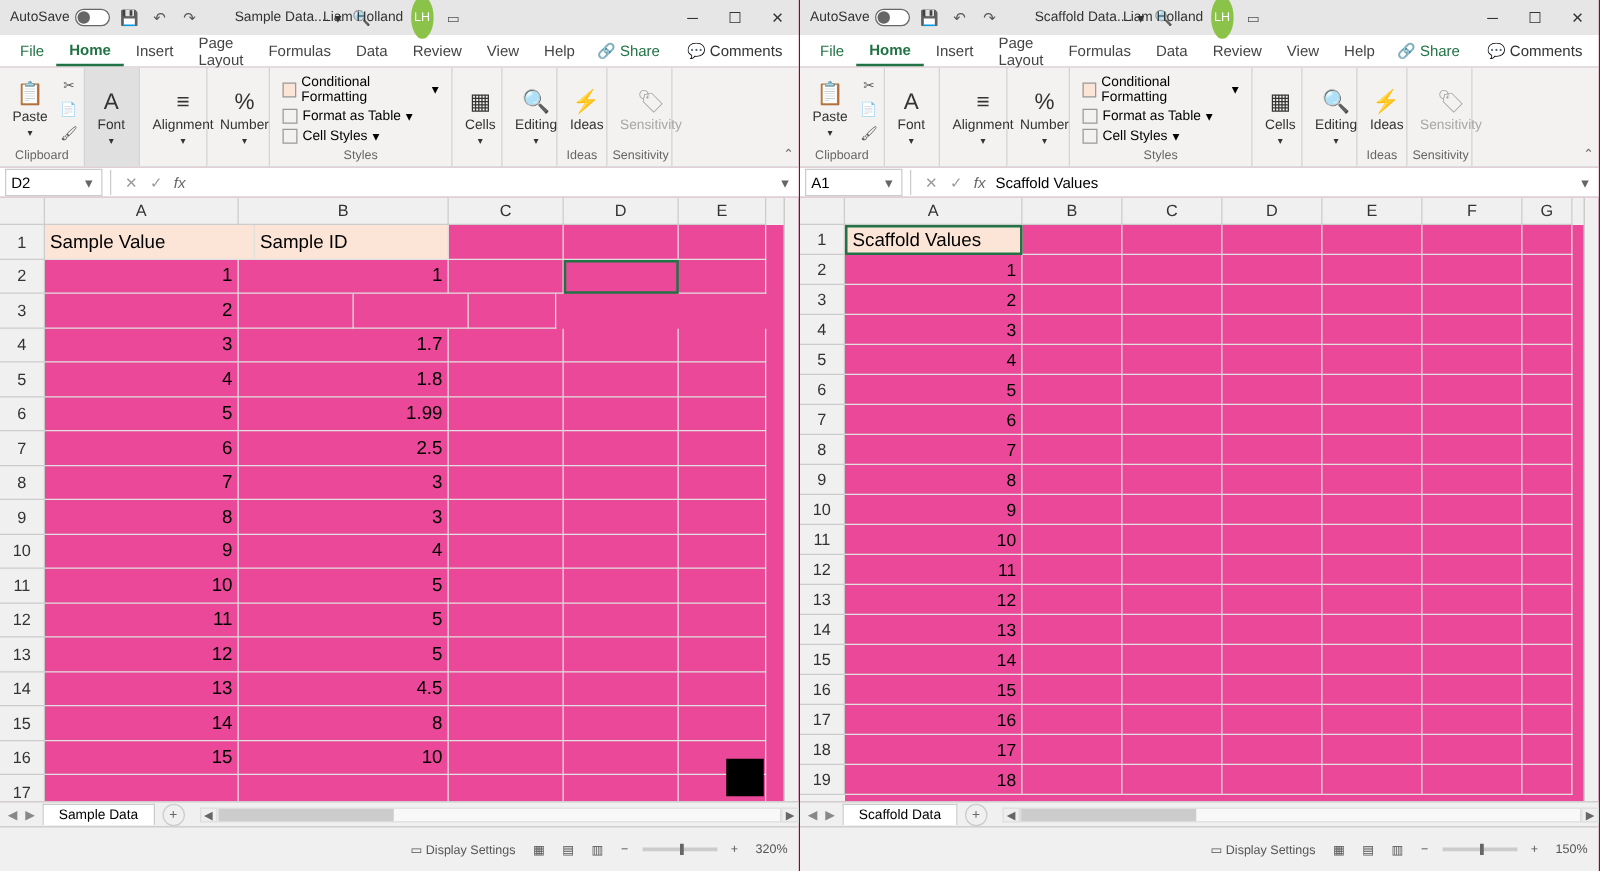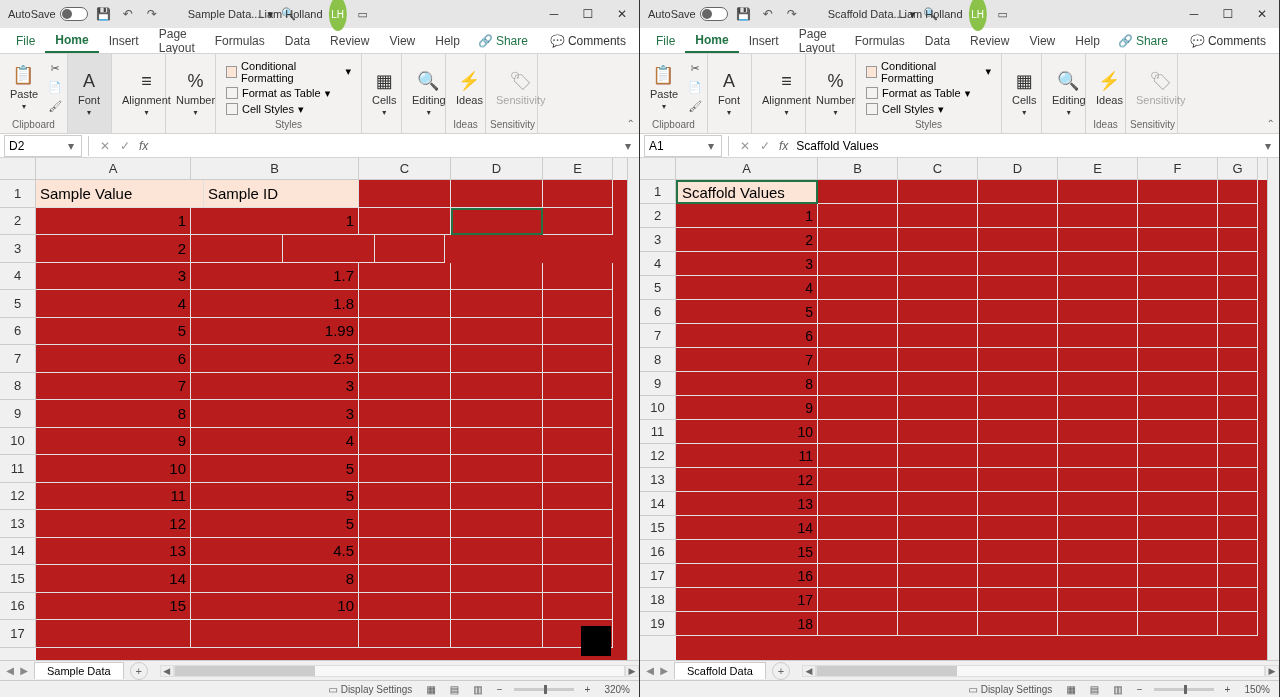--- a/index.html
+++ b/index.html
@@ -1,17 +1,17 @@
 <!DOCTYPE html>
 <html><head>
 <meta charset="utf-8">
 <style>
   * { box-sizing: border-box; margin: 0; padding: 0; font-family: 'Segoe UI', Arial, sans-serif; }
   body { width: 1280px; height: 697px; display: flex; background: #000; overflow: hidden; }
-  .window { width: 640px; height: 697px; background: #b91c1c; display: flex; flex-direction: column; border-right: 1px solid #333; }
+  .window { width: 640px; height: 697px; background: #ec4899; display: flex; flex-direction: column; border-right: 1px solid #333; }
   
   
   .title-bar { height: 28px; background: #e6e6e6; display: flex; align-items: center; font-size: 11px; color: #333; position: relative; }
   .title-left { display: flex; align-items: center; gap: 8px; padding-left: 8px; }
   .autosave { display: flex; align-items: center; gap: 4px; }
   .autosave-toggle { width: 28px; height: 14px; border: 1px solid #666; border-radius: 7px; background: #fff; position: relative; }
   .autosave-toggle::after { content: ''; width: 10px; height: 10px; border-radius: 50%; background: #666; position: absolute; left: 1px; top: 1px; }
   .tb-icon { width: 16px; height: 16px; display: flex; align-items: center; justify-content: center; color: #555; font-size: 12px; cursor: pointer; }
   .doc-name { display: flex; align-items: center; gap: 4px; margin-left: 20px; }
   .title-center { position: absolute; left: 50%; transform: translateX(-50%); display: flex; align-items: center; gap: 6px; }
@@ -79,21 +79,21 @@
   .tab-nav { display: flex; gap: 2px; padding: 0 4px; }
   .tab-nav-btn { width: 12px; text-align: center; color: #888; cursor: pointer; font-size: 10px; }
   .sheet-tab { padding: 2px 12px; background: #fff; border: 1px solid #ccc; border-bottom: none; cursor: pointer; }
   .add-sheet { width: 18px; height: 18px; border: 1px solid #ccc; border-radius: 50%; display: flex; align-items: center; justify-content: center; margin-left: 6px; cursor: pointer; color: #666; }
   .hscroll { flex: 1; margin-left: 12px; display: flex; align-items: center; }
   .hscroll-track { flex: 1; height: 12px; background: #f8f8f8; border: 1px solid #ddd; display: flex; }
   .hscroll-btn { width: 14px; height: 12px; background: #eee; text-align: center; font-size: 9px; color: #666; cursor: pointer; border: 1px solid #ddd; }
   .hscroll-thumb { width: 140px; height: 10px; background: #ccc; }
 
   
-  .status-bar { height: 17px; background: #f0f0f0; display: flex; align-items: center; justify-content: flex-end; font-size: 10px; color: #555; gap: 8px; padding: 0 6px; border-top: 1px solid #ccc; }
+  .status-bar { height: 36px; background: #f0f0f0; display: flex; align-items: center; justify-content: flex-end; font-size: 10px; color: #555; gap: 8px; padding: 0 6px; border-top: 1px solid #ccc; }
   .sb-btn { cursor: pointer; padding: 0 3px; }
   .zoom-slider { width: 60px; height: 3px; background: #ccc; position: relative; }
   .zoom-slider::after { content: ''; position: absolute; left: 50%; top: -3px; width: 3px; height: 9px; background: #666; }
 </style>
 </head>
 <body>
 
 <div class="window w1">
 
   <div class="title-bar">

